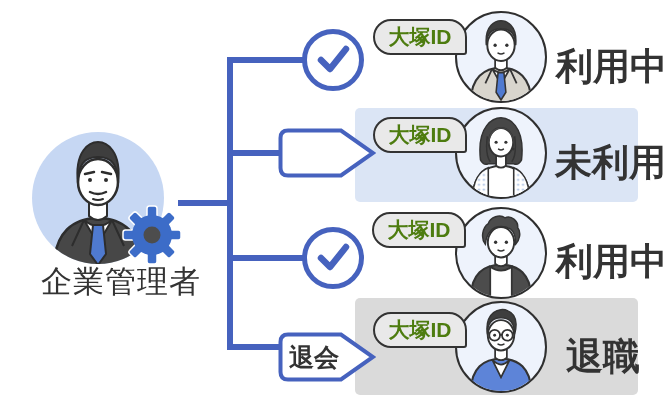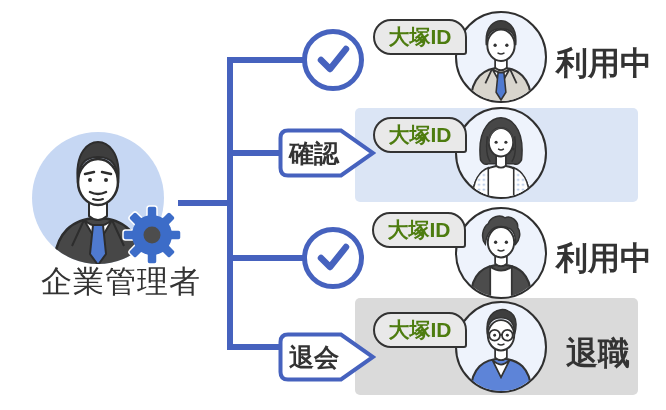--- a/index.html
+++ b/index.html
@@ -64,21 +64,21 @@
     position:absolute;left:455px;width:92px;height:92px;box-sizing:border-box;
     border:2.5px solid #2f2f2f;border-radius:50%;background:#eef3fc;overflow:hidden;z-index:3;
   }
   .uavatar.u1{top:11px;}
   .uavatar.u2{top:107px;}
   .uavatar.u3{top:207px;}
   .uavatar.u4{top:301px;}
   .uavatar svg{display:block;}
   
   .status{
-    position:absolute;font-size:32px;font-weight:bold;color:#333;white-space:nowrap;z-index:4;
+    position:absolute;font-size:37px;font-weight:bold;color:#333;white-space:nowrap;z-index:4;
   }
   .status.s1{left:556px;top:42px;}
   .status.s2{left:555px;top:138px;}
   .status.s3{left:556px;top:237px;}
   .status.s4{left:566px;top:332px;}
 </style>
 </head>
 <body>
 
 <div class="canvas">
@@ -135,21 +135,20 @@
   <div class="check c2">
     <svg width="40" height="40" viewBox="0 0 40 40">
       <polyline points="8,20 17,29 33,9" fill="none" stroke="#4662be" stroke-width="6.5" stroke-linecap="round" stroke-linejoin="round"></polyline>
     </svg>
   </div>
 
   <div class="action a1">
     <svg width="98" height="50" viewBox="0 0 98 50">
       <path d="M2.5 10 Q2.5 2.5 10 2.5 L63 2.5 L95 25 L63 47.5 L10 47.5 Q2.5 47.5 2.5 40 Z" fill="#ffffff" stroke="#4662be" stroke-width="4"></path>
     </svg>
-    <span class="action-text">確認</span>
   </div>
   <div class="action a2">
     <svg width="98" height="50" viewBox="0 0 98 50">
       <path d="M2.5 10 Q2.5 2.5 10 2.5 L63 2.5 L95 25 L63 47.5 L10 47.5 Q2.5 47.5 2.5 40 Z" fill="#ffffff" stroke="#4662be" stroke-width="4"></path>
     </svg>
     <span class="action-text">退会</span>
   </div>
 
   <div class="idbadge p1">大塚ID</div>
   <div class="idbadge p2">大塚ID</div>
@@ -214,16 +213,17 @@
       <circle cx="38.5" cy="33" r="5.5" fill="none" stroke="#333" stroke-width="1.8"></circle>
       <circle cx="51.5" cy="33" r="5.5" fill="none" stroke="#333" stroke-width="1.8"></circle>
       <path d="M44 32.5 L46 32.5" stroke="#333" stroke-width="1.8"></path>
       <circle cx="38.5" cy="33" r="1.5" fill="#333"></circle>
       <circle cx="51.5" cy="33" r="1.5" fill="#333"></circle>
       <path d="M42 42 Q45 44 48 42" stroke="#333" stroke-width="1.6" fill="none" stroke-linecap="round"></path>
     </svg>
   </div>
 
   <div class="status s1">利用中</div>
+  <div class="status s2">未利用</div>
   <div class="status s3">利用中</div>
   <div class="status s4">退職</div>
 
 </div>
 
 </body></html>

